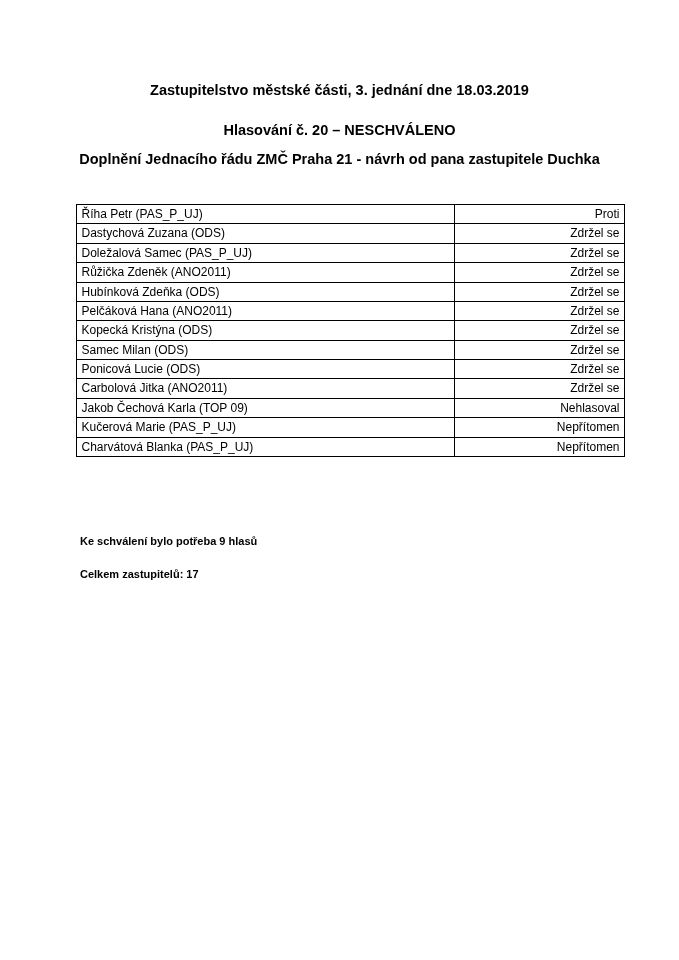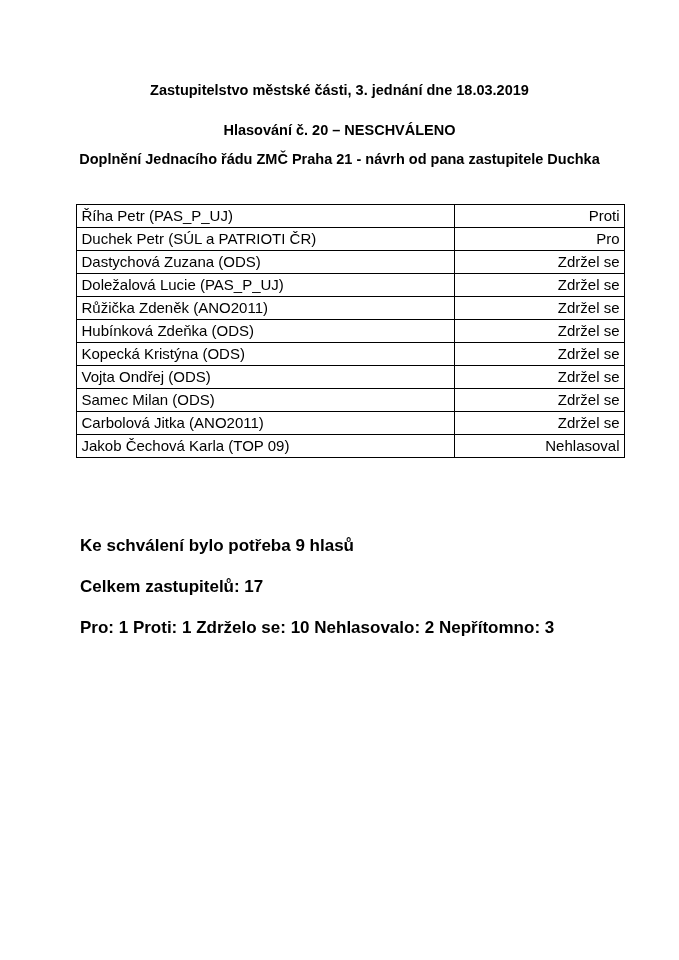--- a/index.html
+++ b/index.html
@@ -41,33 +41,33 @@
     margin: 34px auto 0 auto;
     width: 528px;
   }
   table.votes {
     border-collapse: collapse;
     width: 100%;
     table-layout: fixed;
   }
   table.votes td {
     border: 1px solid #000000;
-    font-size: 15px;
+    font-size: 12px;
     line-height: 1.2;
     padding: 2px 4px 2px 5px;
     height: 12px;
     vertical-align: middle;
     white-space: nowrap;
     overflow: hidden;
   }
   td.name { width: 368px; }
   td.vote { width: 160px; text-align: right; }
   .summary {
     margin: 78px 0 0 80px;
-    font-size: 17px;
+    font-size: 11px;
     font-weight: bold;
   }
   .summary div {
     margin-bottom: 21px;
   }
   .summary div:last-child { margin-bottom: 0; }
 </style>
 </head>
 <body>
 
@@ -80,62 +80,69 @@
   </div>
 
   <div class="table-wrap">
     <table class="votes">
       <tbody>
         <tr>
           <td class="name">Říha Petr (PAS_P_UJ)</td>
           <td class="vote">Proti</td>
         </tr>
         <tr>
-          <td class="name">Duchek Petr (SÚL a PATRIOTI ČR)</td>
-          <td class="vote">Pro</td>
-        </tr>
-        <tr>
           <td class="name">Dastychová Zuzana (ODS)</td>
           <td class="vote">Zdržel se</td>
         </tr>
         <tr>
-          <td class="name">Doležalová Lucie (PAS_P_UJ)</td>
+          <td class="name">Doležalová Samec (PAS_P_UJ)</td>
           <td class="vote">Zdržel se</td>
         </tr>
         <tr>
           <td class="name">Růžička Zdeněk (ANO2011)</td>
           <td class="vote">Zdržel se</td>
         </tr>
         <tr>
           <td class="name">Hubínková Zdeňka (ODS)</td>
           <td class="vote">Zdržel se</td>
         </tr>
         <tr>
+          <td class="name">Pelčáková Hana (ANO2011)</td>
+          <td class="vote">Zdržel se</td>
+        </tr>
+        <tr>
           <td class="name">Kopecká Kristýna (ODS)</td>
           <td class="vote">Zdržel se</td>
         </tr>
         <tr>
-          <td class="name">Vojta Ondřej (ODS)</td>
+          <td class="name">Samec Milan (ODS)</td>
           <td class="vote">Zdržel se</td>
         </tr>
         <tr>
-          <td class="name">Samec Milan (ODS)</td>
+          <td class="name">Ponicová Lucie (ODS)</td>
           <td class="vote">Zdržel se</td>
         </tr>
         <tr>
           <td class="name">Carbolová Jitka (ANO2011)</td>
           <td class="vote">Zdržel se</td>
         </tr>
         <tr>
           <td class="name">Jakob Čechová Karla (TOP 09)</td>
           <td class="vote">Nehlasoval</td>
         </tr>
+        <tr>
+          <td class="name">Kučerová Marie (PAS_P_UJ)</td>
+          <td class="vote">Nepřítomen</td>
+        </tr>
+        <tr>
+          <td class="name">Charvátová Blanka (PAS_P_UJ)</td>
+          <td class="vote">Nepřítomen</td>
+        </tr>
       </tbody>
     </table>
   </div>
 
   <div class="summary">
     <div>Ke schválení bylo potřeba 9 hlasů</div>
     <div>Celkem zastupitelů: 17</div>
-    <div>Pro: 1 Proti: 1 Zdrželo se: 10 Nehlasovalo: 2 Nepřítomno: 3</div>
   </div>
 
 </div>
 
 </body></html>

